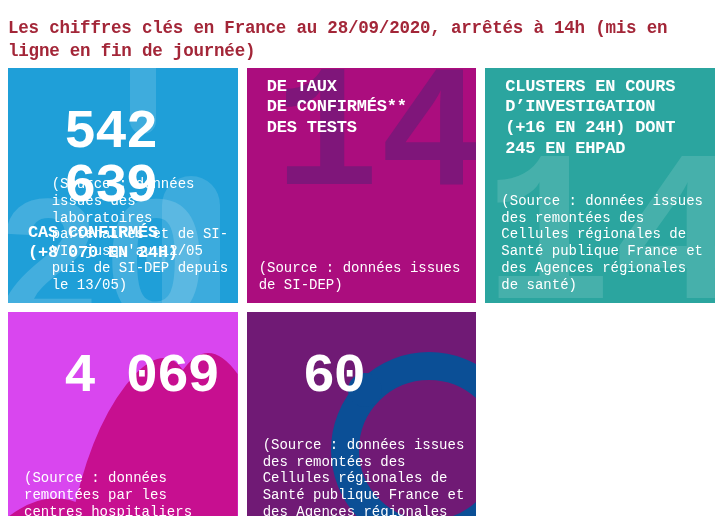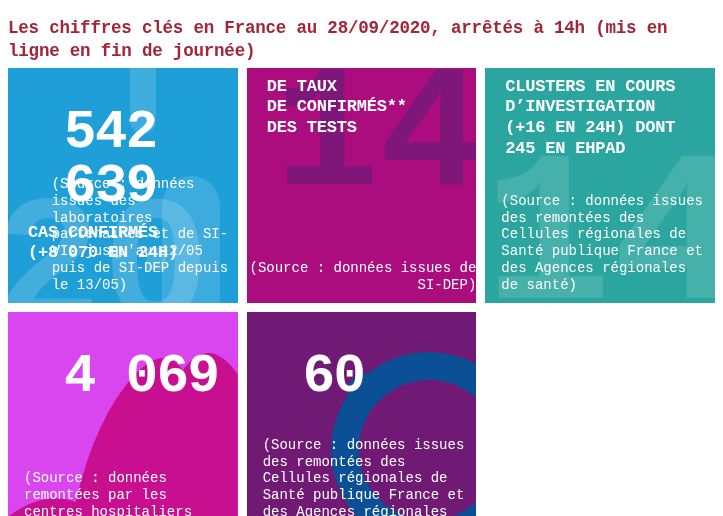--- a/index.html
+++ b/index.html
@@ -6,21 +6,21 @@
   body{width:723px;height:516px;overflow:hidden;font-family:"Liberation Sans",sans-serif;}
   .page{padding:17px 8px 6px 8px;font-family:Liberation Mono, monospace;}
   .page-title{font-size:17.5px;font-weight:bold;color:#a32638;line-height:1.3;margin:0 0 5px 0;letter-spacing:-0.2px;}
   .grid{display:grid;grid-template-columns:repeat(3,1fr);grid-auto-rows:235px;gap:9px;}
   .tile{position:relative;overflow:hidden;color:#fff;padding:0 12px 0 20px;box-sizing:border-box;}
   .value{position:relative;z-index:3;font-size:54px;font-weight:bold;line-height:1;letter-spacing:-1.5px;margin-top:38px;margin-left:36px;}
   .label{position:relative;z-index:3;font-size:17px;font-weight:bold;line-height:1.22;margin-top:9px;white-space:pre-line;letter-spacing:-0.2px;}
   .source{position:absolute;z-index:3;bottom:9px;left:16px;right:10px;font-size:14px;line-height:1.2;font-weight:normal;}
   
   .t1 .source{left:auto;width:180px;right:6px;}
-  .t2 .source{left:0;right:0;text-align:right;}
+  .t2 .source{left:12px;right:0;text-align:left;}
   
   .wm{position:absolute;z-index:1;font-weight:bold;pointer-events:none;line-height:1;}
   .wm1{left:-14px;bottom:-58px;font-size:180px;color:rgba(255,255,255,0.16);}
   .stripe1a{position:absolute;z-index:1;top:0;left:122px;width:26px;height:66px;background:rgba(255,255,255,0.14);border-radius:0 0 13px 13px;}
   .stripe1b{position:absolute;z-index:1;right:18px;top:108px;width:58px;height:150px;background:rgba(255,255,255,0.13);border-radius:29px 29px 0 0;}
   .wm2{right:-8px;top:-18px;font-size:175px;color:rgba(84,32,118,0.50);}
   .wm3{right:-26px;bottom:-46px;font-size:215px;color:rgba(255,255,255,0.13);}
   .blob5{position:absolute;z-index:1;left:0;bottom:0;width:100%;height:100%;}
   .bubble6{position:absolute;z-index:1;left:34px;top:26px;width:240px;height:240px;}
 </style>

